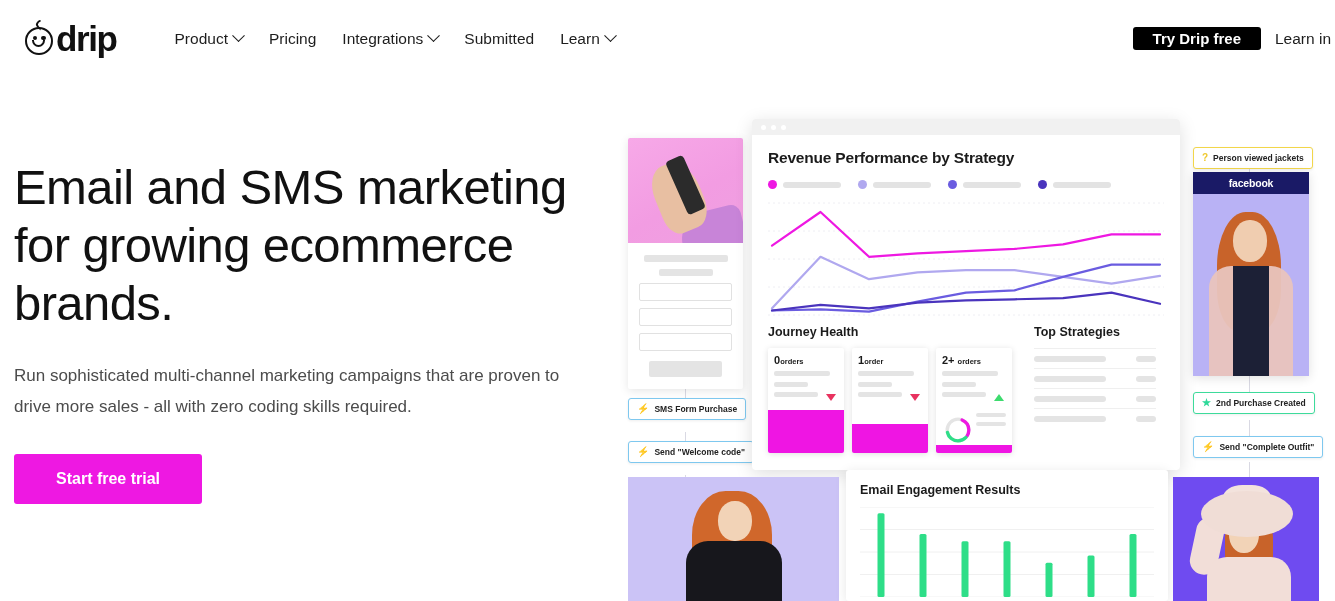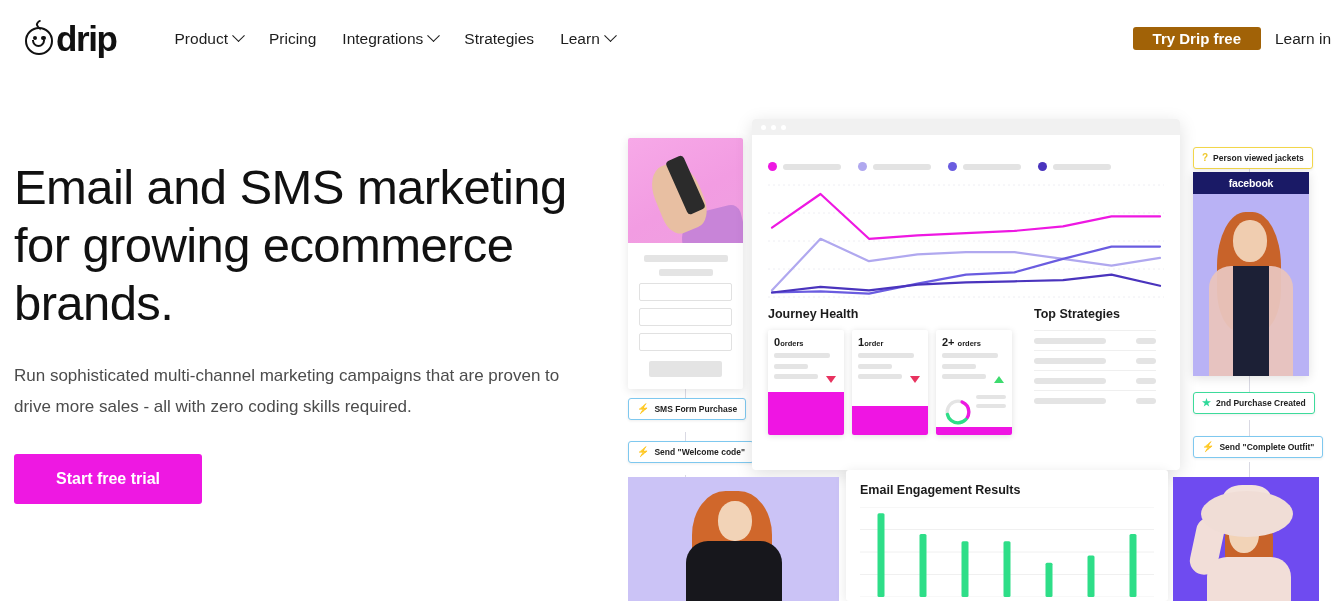--- a/index.html
+++ b/index.html
@@ -83,21 +83,21 @@
     color: #111111;
     font-size: 15px; font-weight: 600;
     padding: 11px 19px;
     border-radius: 3px;
     cursor: pointer;
     white-space: nowrap;
     font-family: "Liberation Sans", sans-serif;
   }
   .btn-pink {
     border: none;
-    background: #a16207;
+    background: #000000;
     color: #ffffff;
     font-size: 15px; font-weight: 700;
     padding: 3px 20px;
     border-radius: 3px;
     cursor: pointer;
     white-space: nowrap;
     font-family: "Liberation Sans", sans-serif;
   }
   .signin {
     font-size: 15.5px; color: #1d1d1d; cursor: pointer;
@@ -320,21 +320,21 @@
       <span class="chev"></span>
     </div>
     <div class="nav-link">
       <span>Pricing</span>
     </div>
     <div class="nav-link">
       <span>Integrations</span>
       <span class="chev"></span>
     </div>
     <div class="nav-link">
-      <span>Strategies</span>
+      <span>Submitted</span>
     </div>
     <div class="nav-link">
       <span>Learn</span>
       <span class="chev"></span>
     </div>
   </div>
 
   <div class="nav-right">
     <button class="btn-pink">Try Drip free</button>
     <span class="signin">Learn in</span>
@@ -382,20 +382,21 @@
     <span>Send "Welcome code"</span>
   </div>
 
   <div class="dash">
     <div class="dash-bar">
       <i></i>
       <i></i>
       <i></i>
     </div>
     <div class="dash-body">
+      <div class="dash-title">Revenue Performance by Strategy</div>
 
       <div class="legend">
         <div class="li">
           <span class="dot" style="background:#ee18e2;"></span>
           <span class="bar"></span>
         </div>
         <div class="li">
           <span class="dot" style="background:#b0a8ef;"></span>
           <span class="bar"></span>
         </div>

